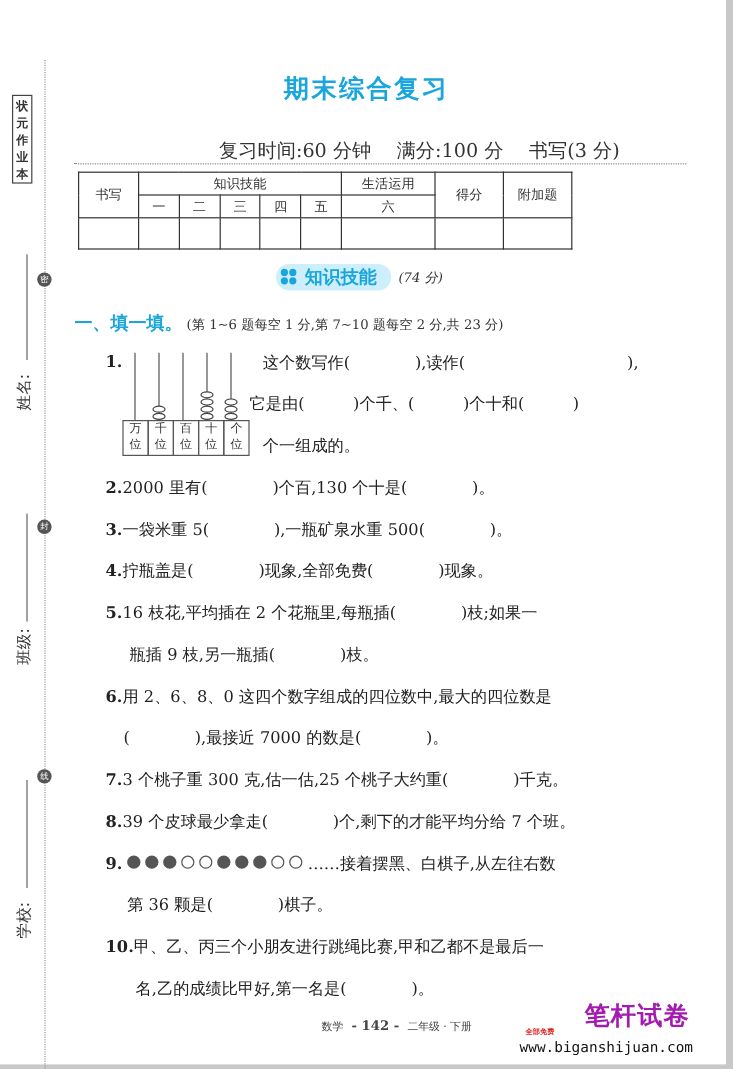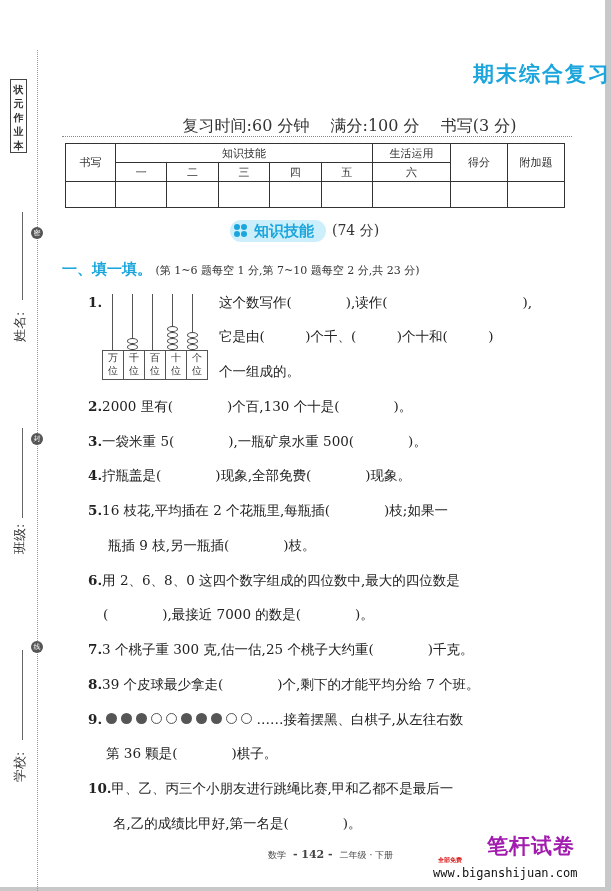--- a/index.html
+++ b/index.html
@@ -26,50 +26,50 @@
   }
   .side-label {
     position:absolute; left:11px; font-size:13px; color:#333;
     transform:rotate(-90deg); transform-origin:left top; white-space:nowrap;
     font-family:"DejaVu Sans", sans-serif;
   }
   .side-line { position:absolute; left:22px; width:1px; background:#666; }
 
   
   .title {
-    position:absolute; top:60px; left:0; width:611px; text-align:right;
+    position:absolute; top:60px; left:0; width:611px; text-align:center;
     font-size:21px; font-weight:bold; color:#1aa6dc; letter-spacing:2px;
   }
   .subinfo {
     position:absolute; top:116px; left:0; width:611px; text-align:center;
     font-size:16px; color:#333; word-spacing:0;margin-left:44px;
   }
   .subinfo span { margin:0 8px; }
   .hr-dot { position:absolute; top:136px; left:62px; width:510px; border-top:1px dotted #888; }
 
   
   table.score {
-    position:absolute; top:143px; left:65px; width:500px; height:63px;
+    position:absolute; top:143px; left:65px; width:412px; height:63px;
     border-collapse:collapse; font-family:Liberation Serif, serif; font-size:11px; color:#333;
   }
   table.score td { border:1px solid #333; text-align:center; padding:0; }
   table.score tr.r1 td { height:18px; }
   table.score tr.r2 td { height:18px; }
   table.score tr.r3 td { height:25px; }
 
   
   .badge-wrap { position:absolute; top:220px; left:230px; display:flex; align-items:center; }
   .badge {
     background:#cdeefb; border-radius:11px; height:22px; display:flex; align-items:center;
     padding:0 12px 0 4px; font-family:"DejaVu Sans", sans-serif; font-weight:bold;
     color:#1aa6dc; font-size:15px;
   }
   .clover { width:14px; height:14px; position:relative; margin-right:6px; }
   .clover i { position:absolute; width:6px; height:6px; border-radius:50%; background:#1aa6dc; }
-  .badge-score { margin-left:6px; font-size:14px; color:#333; }
+  .badge-score { margin-left:6px; font-size:11px; color:#333;font-style:italic; }
 
   .section-head { position:absolute; top:260px; left:62px; font-size:11px; color:#333; }
   .section-head .big { font-size:15px; font-weight:bold; color:#1aa6dc; font-family:"DejaVu Sans", sans-serif; }
 
   .q { position:absolute; left:88px; font-size:13.5px; color:#222; white-space:nowrap; }
   .q .num { font-weight:bold; font-family:"DejaVu Serif", serif; }
   .q-cont { position:absolute; font-size:13.5px; color:#222; white-space:nowrap; }
 
   
   .abacus { position:absolute; left:102px; top:294px; width:102px; height:86px; }
@@ -194,21 +194,21 @@
   <div class="bead" style="left:85px;top:50px"></div>
   <div class="place-row">
     <div class="place" style="margin-left:0"><span>万</span><br><span>位</span></div>
     <div class="place"><span>千</span><br><span>位</span></div>
     <div class="place"><span>百</span><br><span>位</span></div>
     <div class="place"><span>十</span><br><span>位</span></div>
     <div class="place"><span>个</span><br><span>位</span></div>
   </div>
 </div>
 <div class="q-cont" style="top:294px;left:219px">这个数写作(　　　　),读作(　　　　　　　　　　),</div>
-<div class="q-cont" style="top:328px;left:219px">它是由(　　　)个千、(　　　)个十和(　　　)</div>
+<div class="q-cont" style="top:328px;left:208px">它是由(　　　)个千、(　　　)个十和(　　　)</div>
 <div class="q-cont" style="top:363px;left:219px">个一组成的。</div>
 
 <div class="q" style="top:398px">
   <span class="num">2.</span><span>2000 里有(　　　　)个百,130 个十是(　　　　)。</span>
 </div>
 
 <div class="q" style="top:433px">
   <span class="num">3.</span><span>一袋米重 5(　　　　),一瓶矿泉水重 500(　　　　)。</span>
 </div>
 

